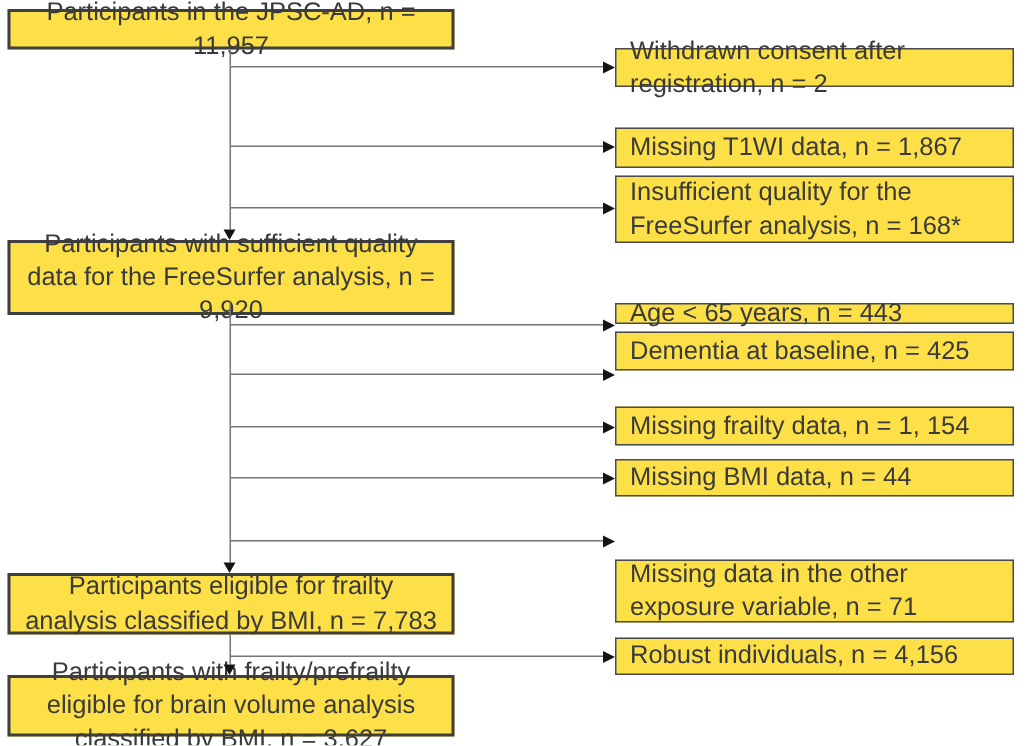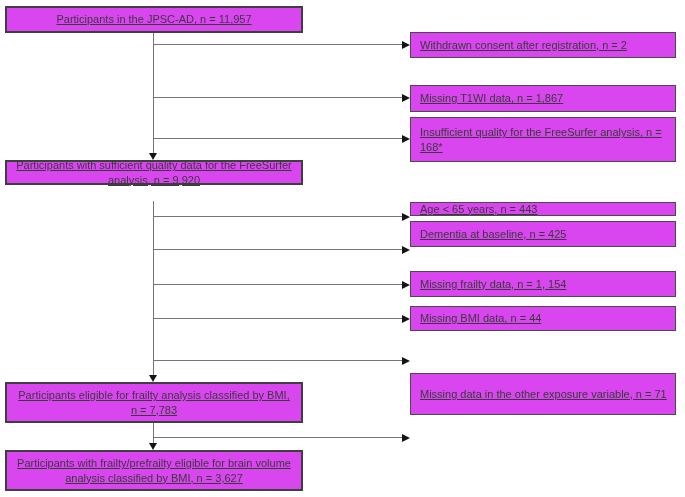--- a/index.html
+++ b/index.html
@@ -11,31 +11,30 @@
   #canvas {
     position: relative;
     width: 685px;
     height: 497px;
     background: #ffffff;
     overflow: hidden;
   }
   .box {
     position: absolute;
     box-sizing: border-box;
-    background: #d946ef;
+    background: #fde047;
     border: 2px solid #3f3f3f;
     color: #3a3a3a;
-    font-size: 11px;
+    font-size: 17px;
     line-height: 1.3;
     display: flex;
     align-items: center;
     justify-content: center;
     text-align: center;
     padding: 2px 8px;
-    text-decoration: underline;
   }
   .box.main {
     left: 5px;
     width: 298px;
   }
   .box.side {
     left: 410px;
     width: 266px;
     border-width: 1.5px;
     border-color: #4a4a4a;
@@ -68,21 +67,21 @@
 </style>
 </head>
 <body>
 
 <div id="canvas">
 
   <div class="box main" style="top:6px; height:27px;">
     <span>Participants in the JPSC-AD, n = 11,957</span>
   </div>
 
-  <div class="box main" style="top:160px; height:25px;">
+  <div class="box main" style="top:160px; height:50px;">
     <span>Participants with sufficient quality data for the FreeSurfer analysis, n = 9,920</span>
   </div>
 
   <div class="box main" style="top:382px; height:41px;justify-content:flex-end;">
     <span>Participants eligible for frailty analysis classified by BMI, n = 7,783</span>
   </div>
 
   <div class="box main" style="top:450px; height:41px;">
     <span>Participants with frailty/prefrailty eligible for brain volume analysis classified by BMI, n = 3,627</span>
   </div>
@@ -112,20 +111,23 @@
   </div>
 
   <div class="box side" style="top:306px; height:25px;">
     <span>Missing BMI data, n = 44</span>
   </div>
 
   <div class="box side" style="top:341px; height:42px;margin-top:32px;">
     <span>Missing data in the other exposure variable, n = 71</span>
   </div>
 
+  <div class="box side" style="top:425px; height:25px;">
+    <span>Robust individuals, n = 4,156</span>
+  </div>
 
   <div class="vline" style="top:33px; height:120px;"></div>
   <div class="vline" style="top:201px; height:174px;"></div>
   <div class="vline" style="top:423px; height:20px;"></div>
 
   <div class="arrow-down" style="top:153px;"></div>
   <div class="arrow-down" style="top:375px;"></div>
   <div class="arrow-down" style="top:443px;"></div>
 
   <div class="hline" style="top:44px;"></div>

